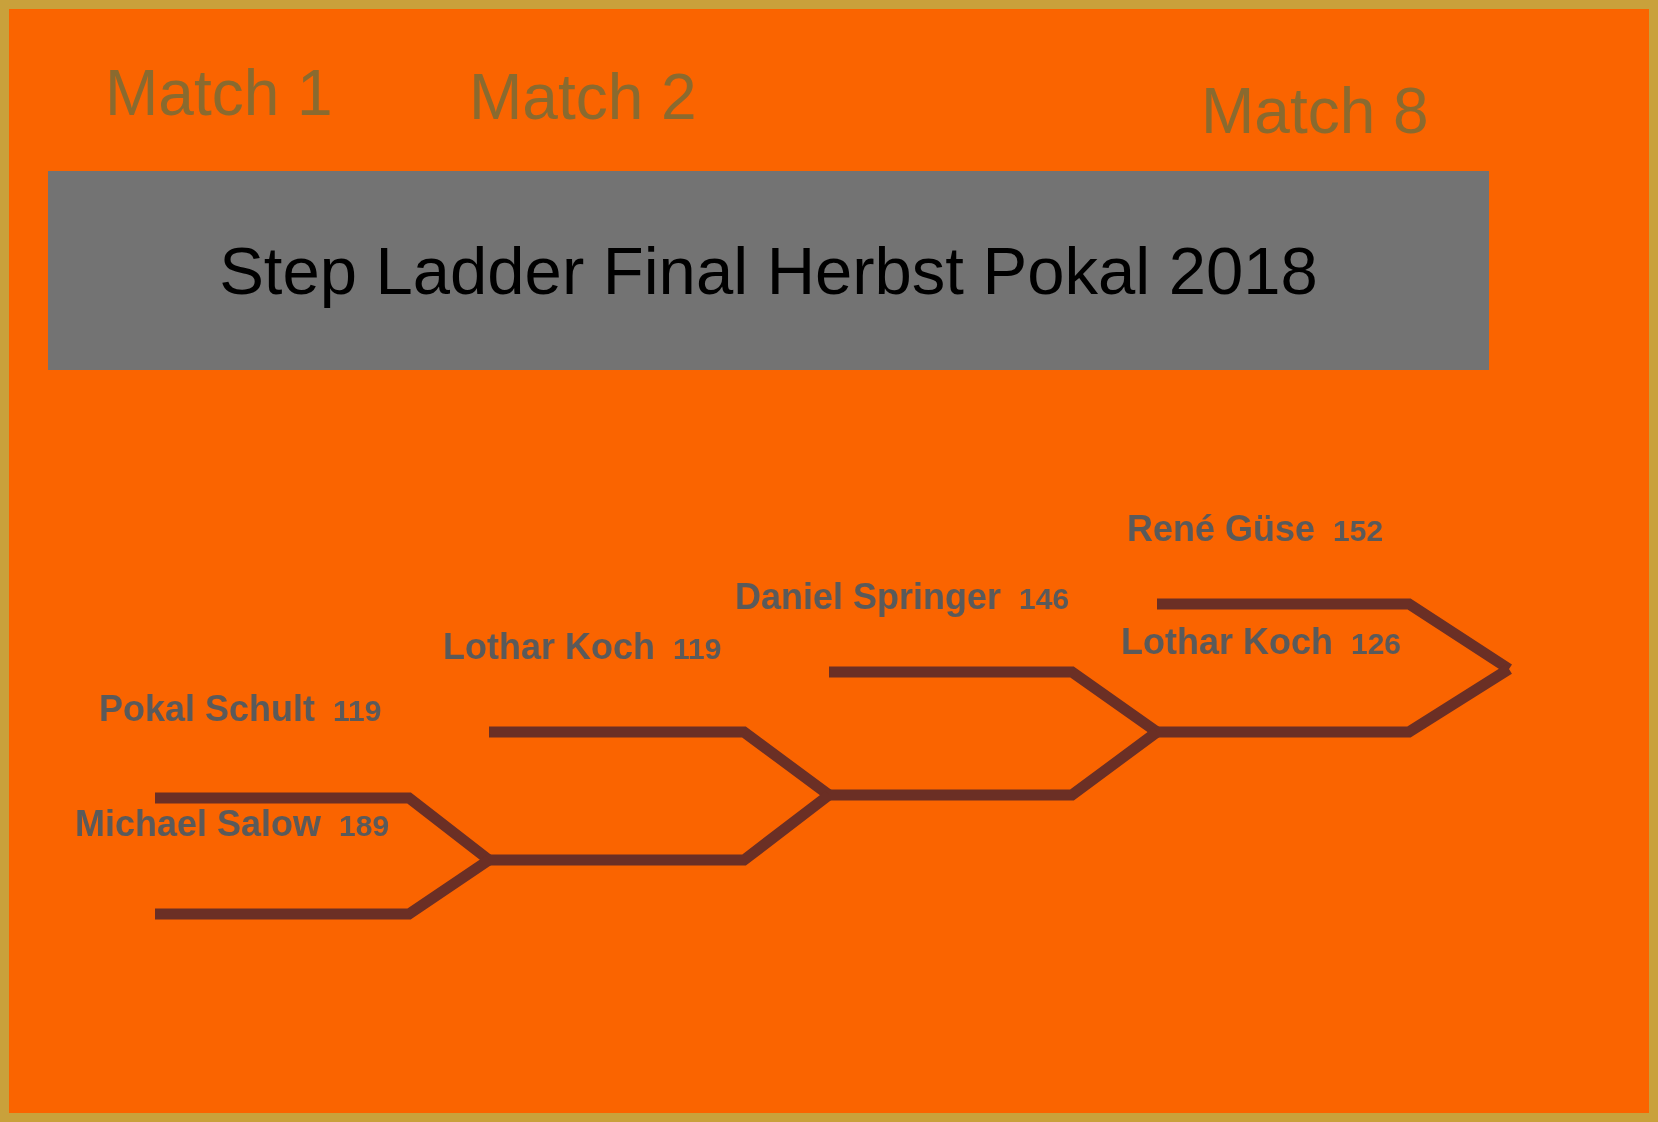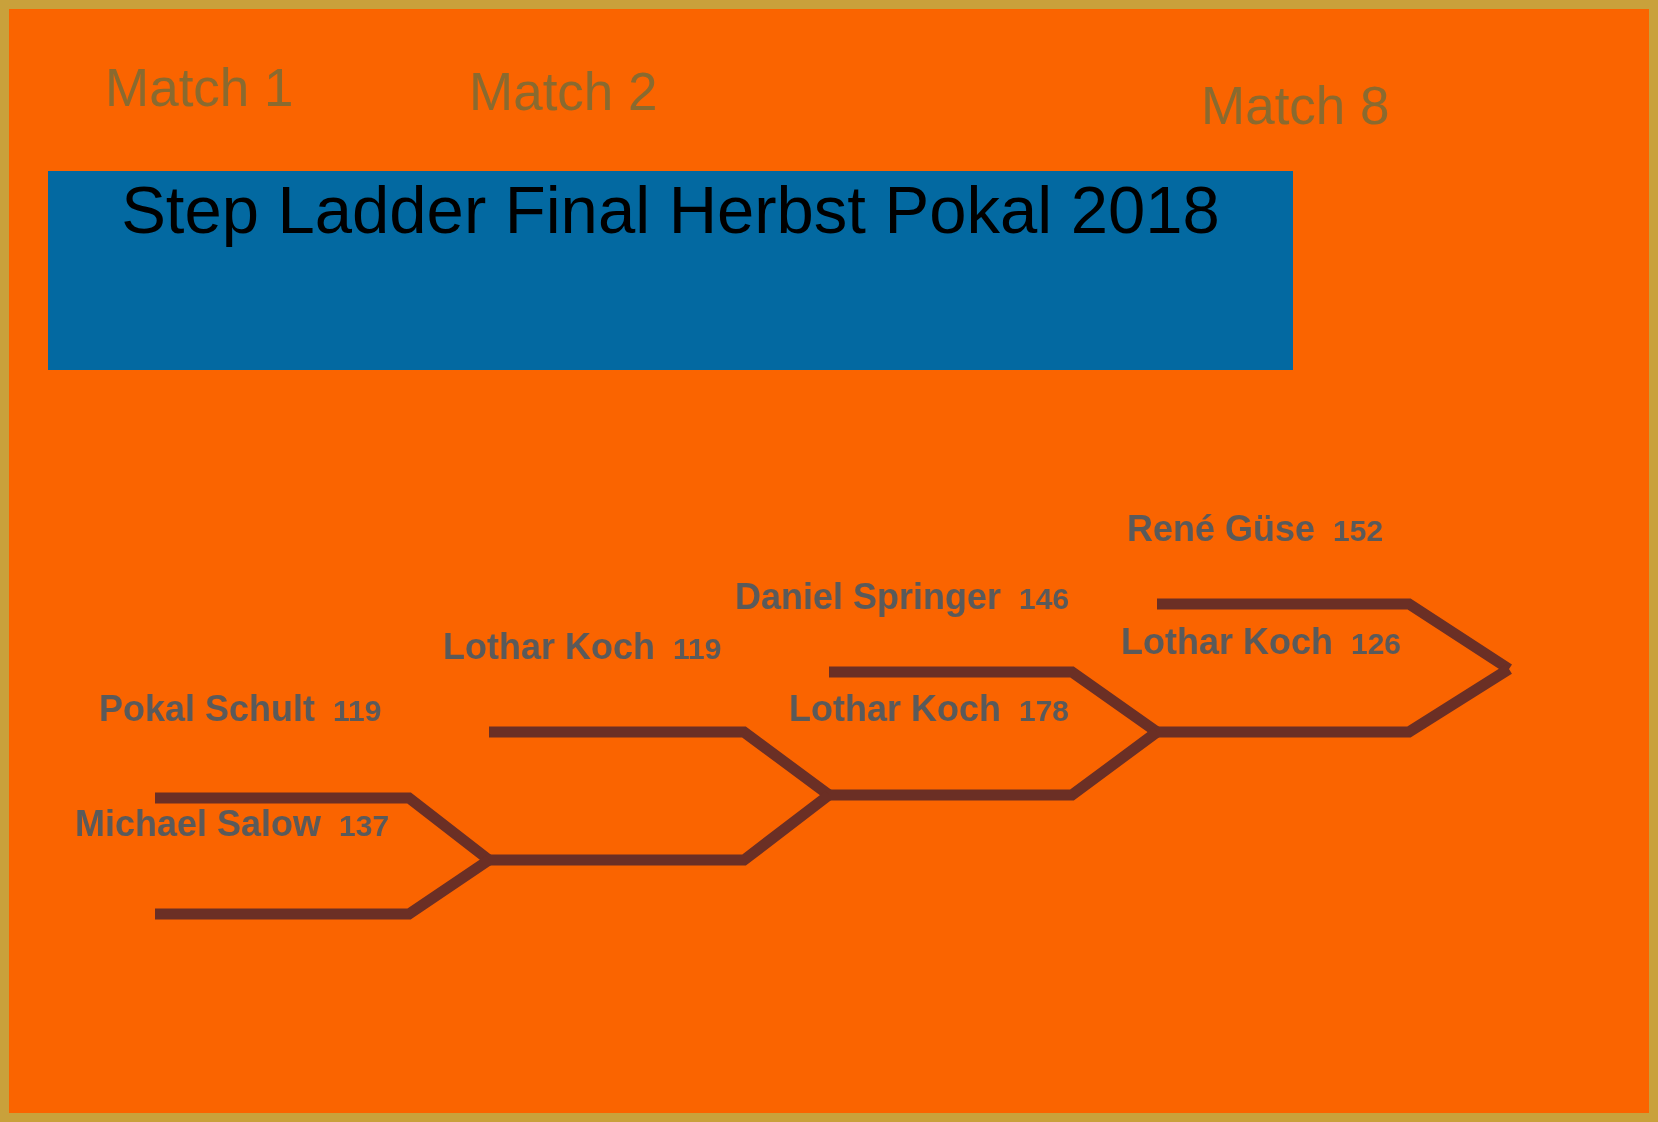--- a/index.html
+++ b/index.html
@@ -26,40 +26,41 @@
   #match-headers {
     position: absolute;
     top: 38px;
     left: 0;
     width: 1658px;
     height: 110px;
   }
   .match-header {
     position: absolute;
     color: #8a6a2f;
-    font-size: 53px;
+    font-size: 64px;
     font-weight: 400;
     line-height: 1;
     white-space: nowrap;
     font-family: "Liberation Sans", sans-serif;
   }
   #match-header-0 { left: 96px;  top: 14px; }
   #match-header-1 { left: 460px; top: 18px; }
   #match-header-2 { left: 828px; top: 26px; }
   #match-header-3 { left: 1192px;top: 32px; }
 
   
   #title-banner {
     position: absolute;
     left: 39px;
     top: 162px;
-    width: 1245px;
+    width: 1441px;
     height: 199px;
-    background: #0369a1;
+    background: #737373;
     display: flex;
+    align-items: center;
     justify-content: center;
   }
   #title-text {
     color: #000000;
     font-size: 67px;
     font-weight: 400;
     letter-spacing: 0px;
     white-space: nowrap;
     font-family: "Liberation Sans", sans-serif;
   }
@@ -136,32 +137,29 @@
     <path class="bracket-line" d="M 820 786 L 1063 786 L 1148 723"></path>
 
     <path class="bracket-line" d="M 1148 595 L 1400 595 L 1500 660"></path>
     <path class="bracket-line" d="M 1148 723 L 1400 723 L 1500 660"></path>
   </svg>
 
   <div class="entry" id="entry-r1-top">
     <span class="pname">Pokal Schult</span><span class="pscore">119</span>
   </div>
   <div class="entry" id="entry-r1-bot">
-    <span class="pname">Michael Salow</span><span class="pscore">137</span>
+    <span class="pname">Michael Salow</span><span class="pscore">189</span>
   </div>
 
   <div class="entry" id="entry-r2-top">
     <span class="pname">Lothar Koch</span><span class="pscore">119</span>
   </div>
 
   <div class="entry" id="entry-r3-top">
     <span class="pname">Daniel Springer</span><span class="pscore">146</span>
-  </div>
-  <div class="entry" id="entry-r3-bot">
-    <span class="pname">Lothar Koch</span><span class="pscore">178</span>
   </div>
 
   <div class="entry" id="entry-r4-top">
     <span class="pname">René Güse</span><span class="pscore">152</span>
   </div>
   <div class="entry" id="entry-r4-bot">
     <span class="pname">Lothar Koch</span><span class="pscore">126</span>
   </div>
 
 </div>

